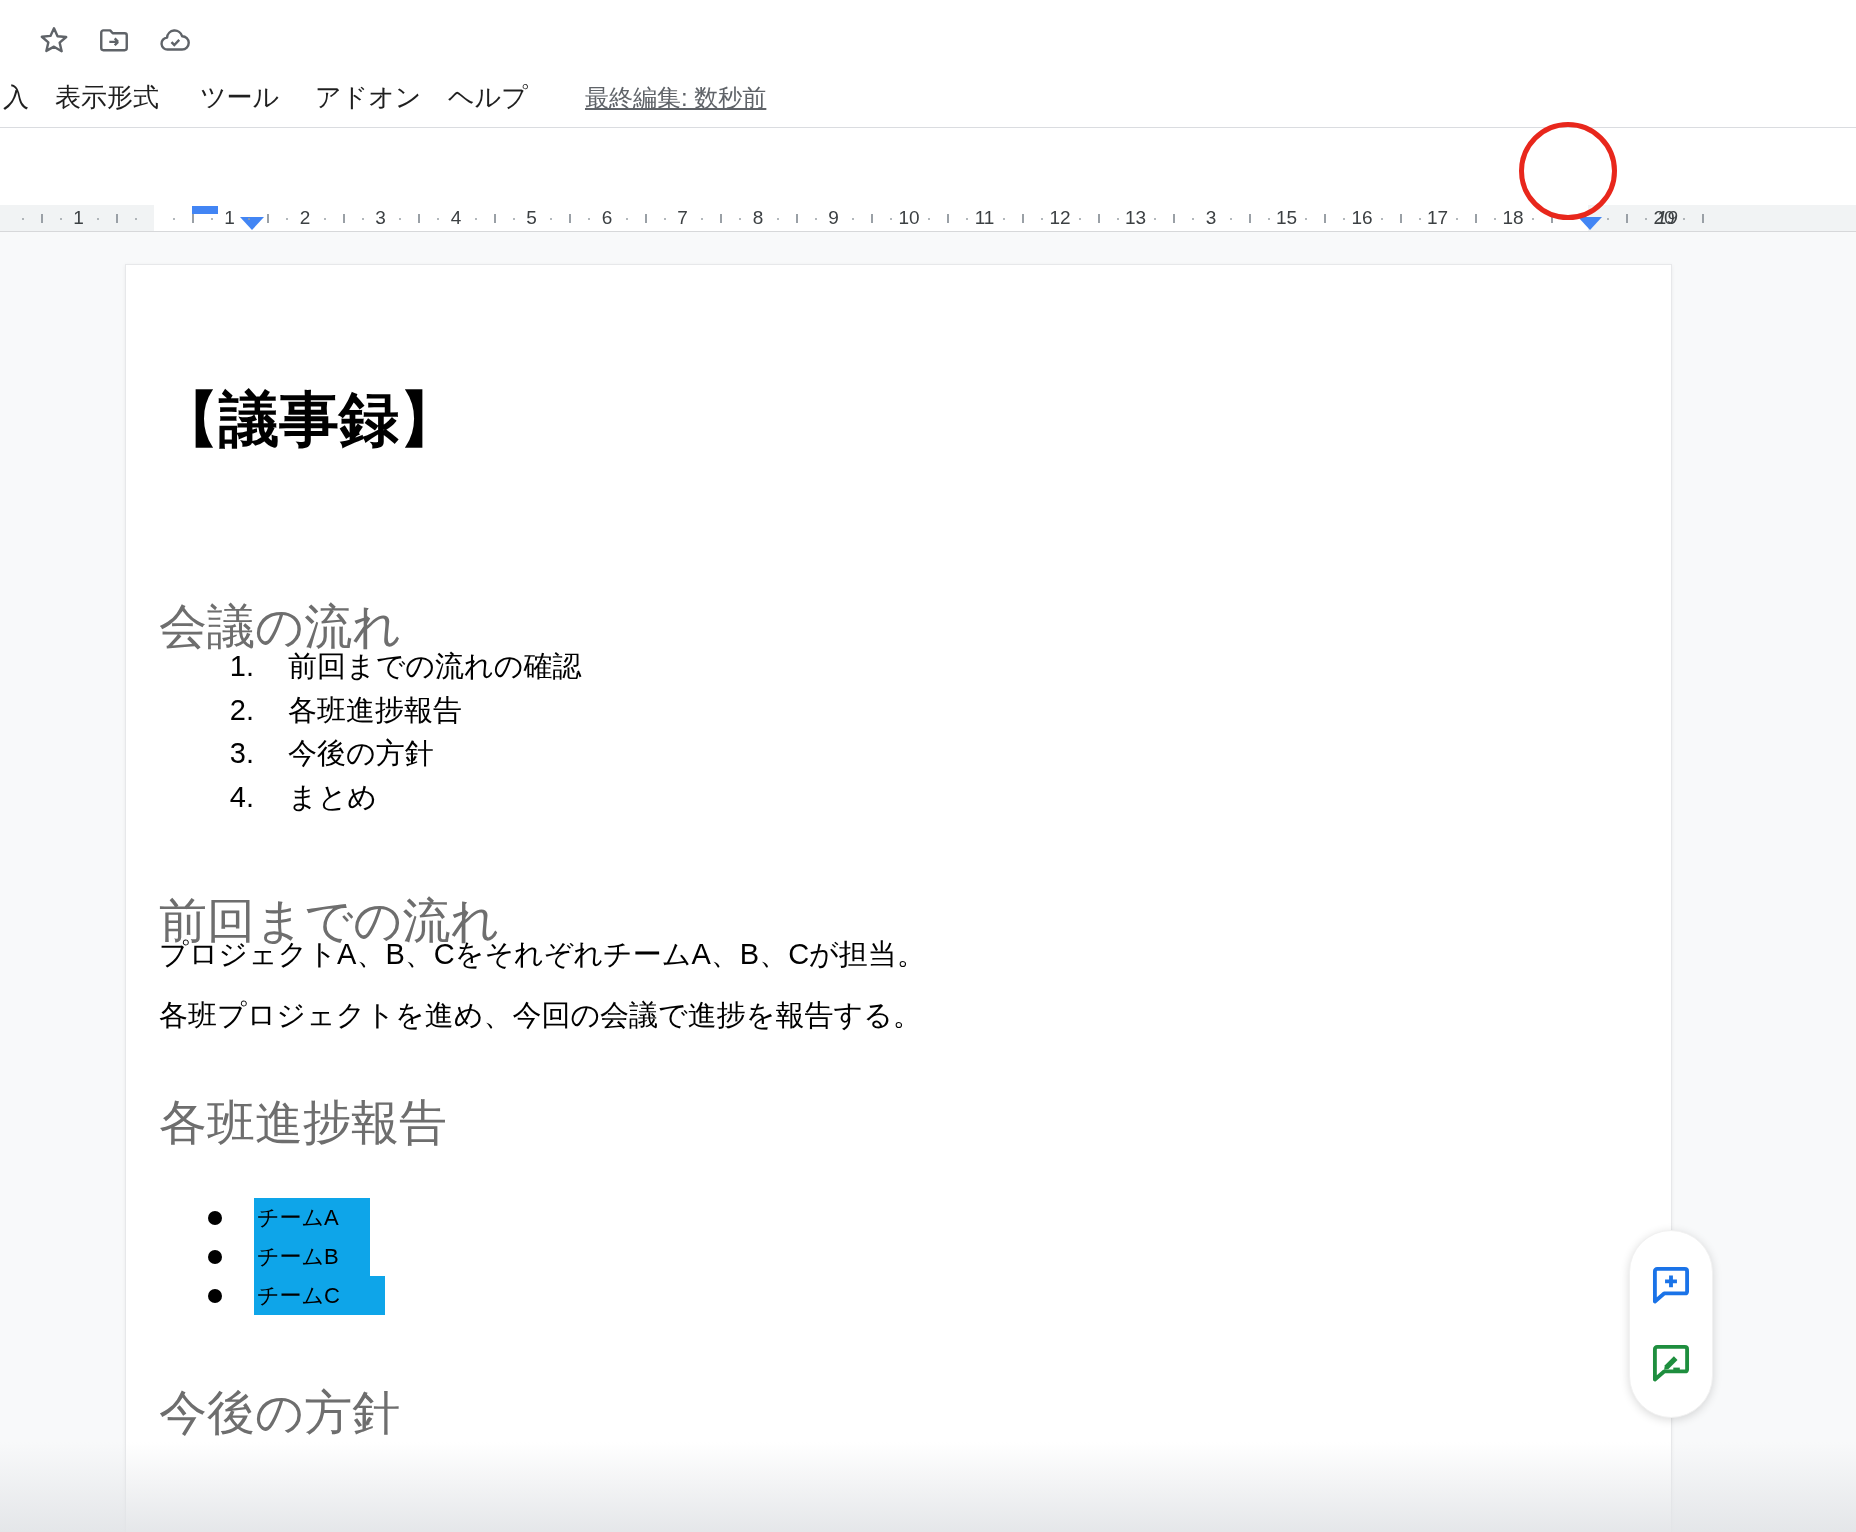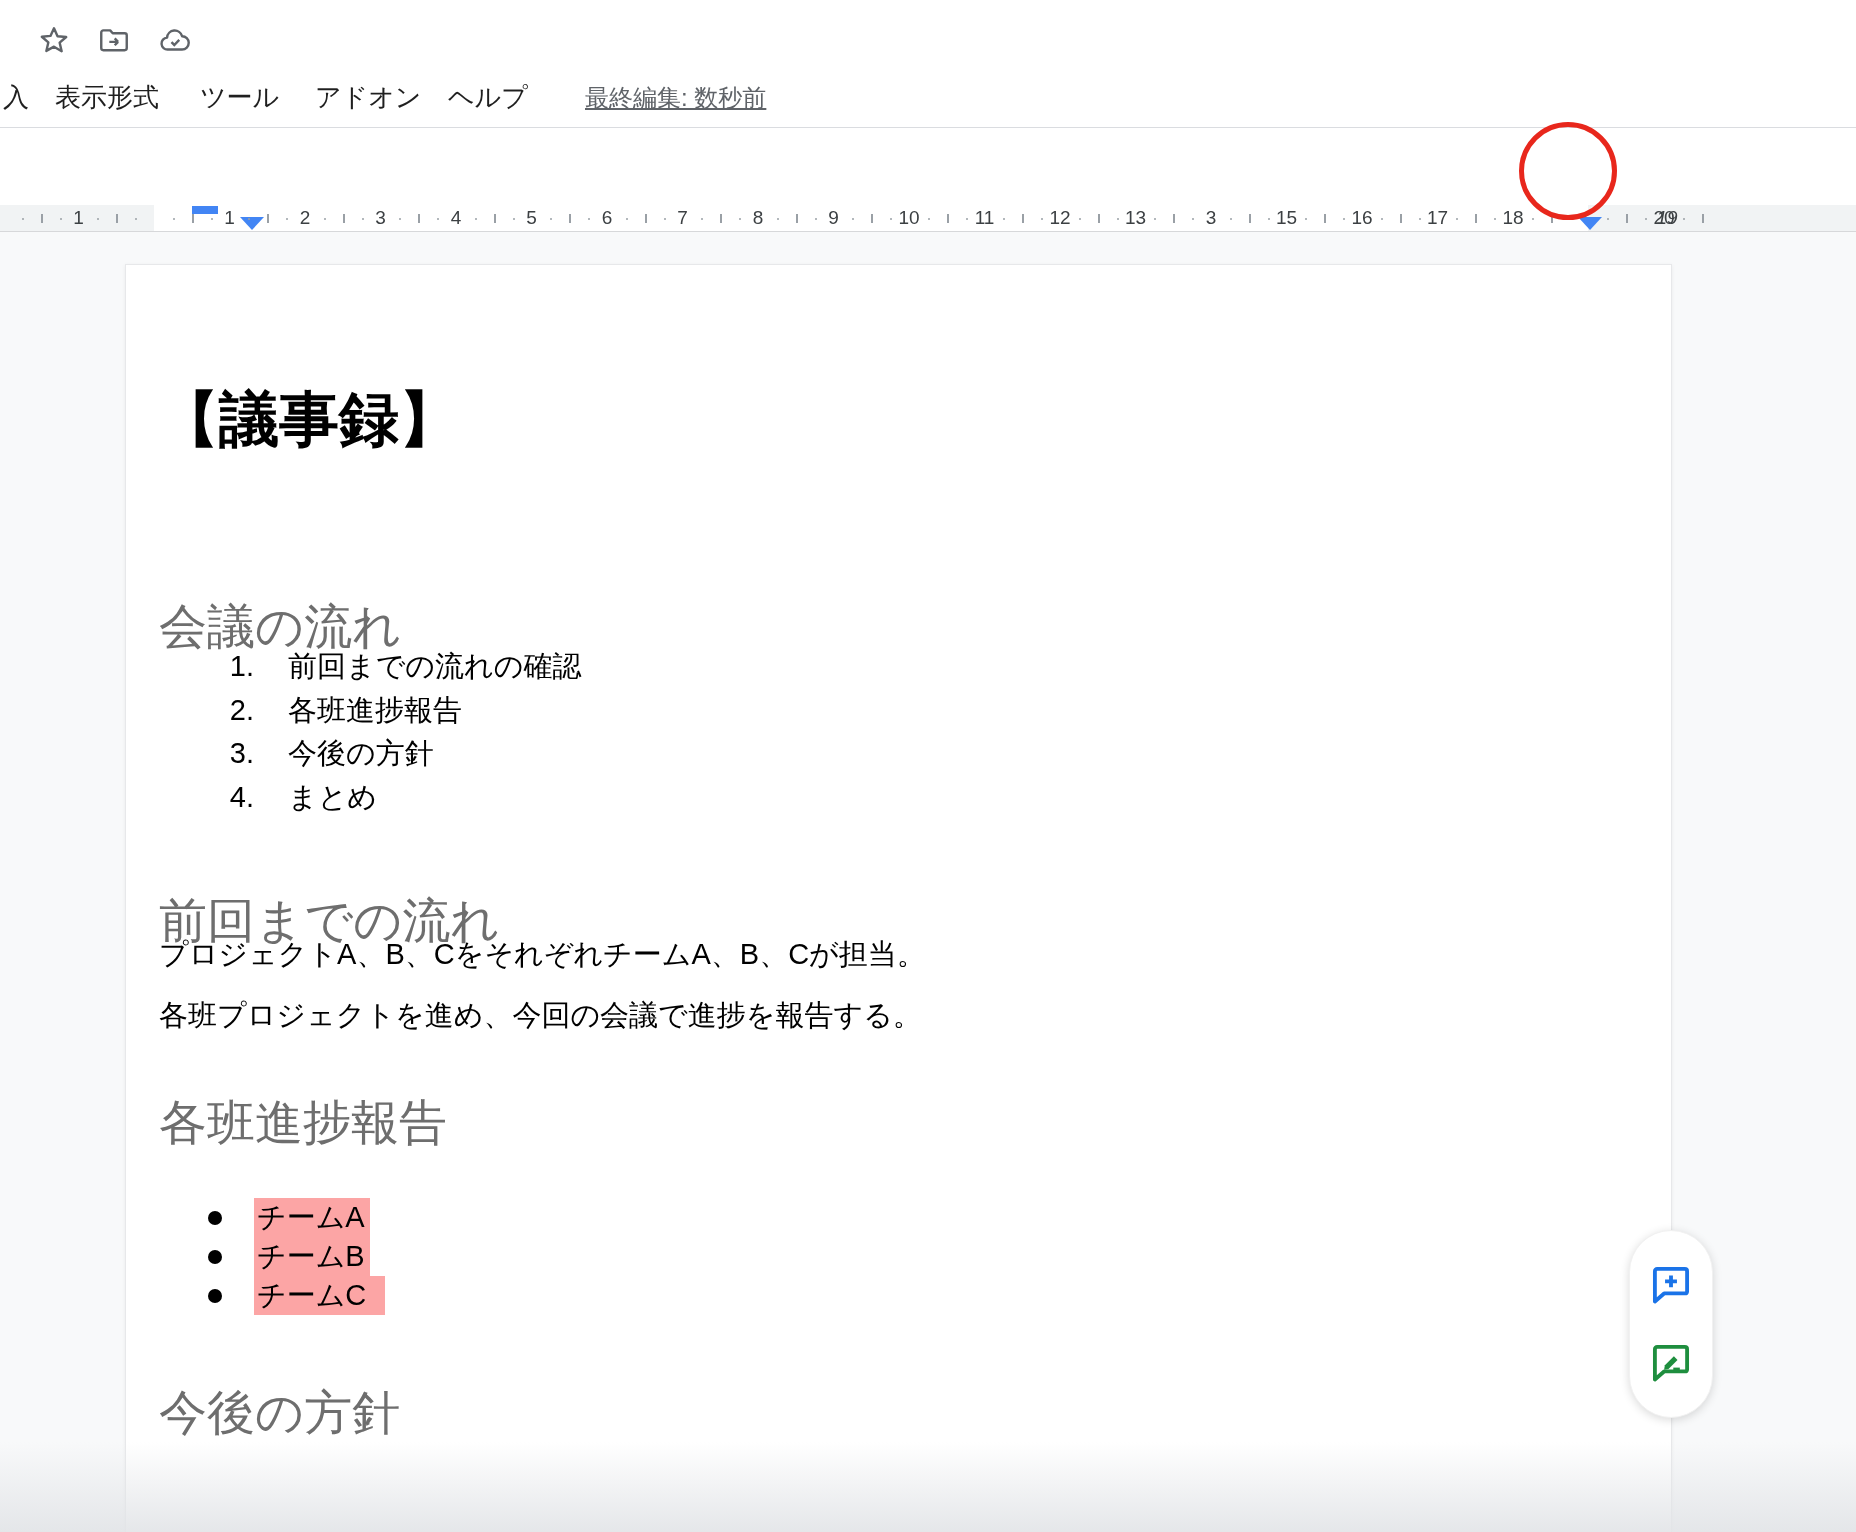--- a/index.html
+++ b/index.html
@@ -63,21 +63,21 @@
   .doc-title{position:absolute;left:33px;top:120px;margin:0;font-size:60px;font-weight:700;
              color:#000;line-height:70px;white-space:nowrap;}
   .hd{position:absolute;left:33px;margin:0;font-size:48px;font-weight:400;color:#6e6e6e;
       line-height:52px;white-space:nowrap;}
   .olrow{position:absolute;left:33px;height:40px;font-size:29px;line-height:40px;color:#000;}
   .olnum{position:absolute;left:35px;width:60px;text-align:right;}
   .oltx{position:absolute;left:129px;white-space:nowrap;}
   .para{position:absolute;left:33px;font-size:29px;line-height:40px;color:#000;white-space:nowrap;}
   .blrow{position:absolute;left:82px;height:39px;}
   .bldot{position:absolute;left:0;top:13px;width:14px;height:14px;border-radius:50%;background:#000;}
-  .hl{position:absolute;left:46px;top:0;height:39px;background:#fca5a5;font-size:29px;
+  .hl{position:absolute;left:46px;top:0;height:39px;background:#0ea5e9;font-size:22px;
       line-height:39px;padding-left:3px;color:#000;white-space:nowrap;box-sizing:border-box;}
   .hlw1{width:116px;} .hlw2{width:131px;}
 
   
   .pill{position:absolute;left:1629px;top:998px;width:84px;height:188px;background:#fff;
         border-radius:42px;box-shadow:0 2px 10px rgba(0,0,0,.15);border:1px solid #f1f1f1;
         box-sizing:border-box;display:flex;flex-direction:column;align-items:center;
         justify-content:space-evenly;z-index:20;}
   .pbtn{width:48px;height:48px;display:flex;align-items:center;justify-content:center;cursor:pointer;}
 </style>

